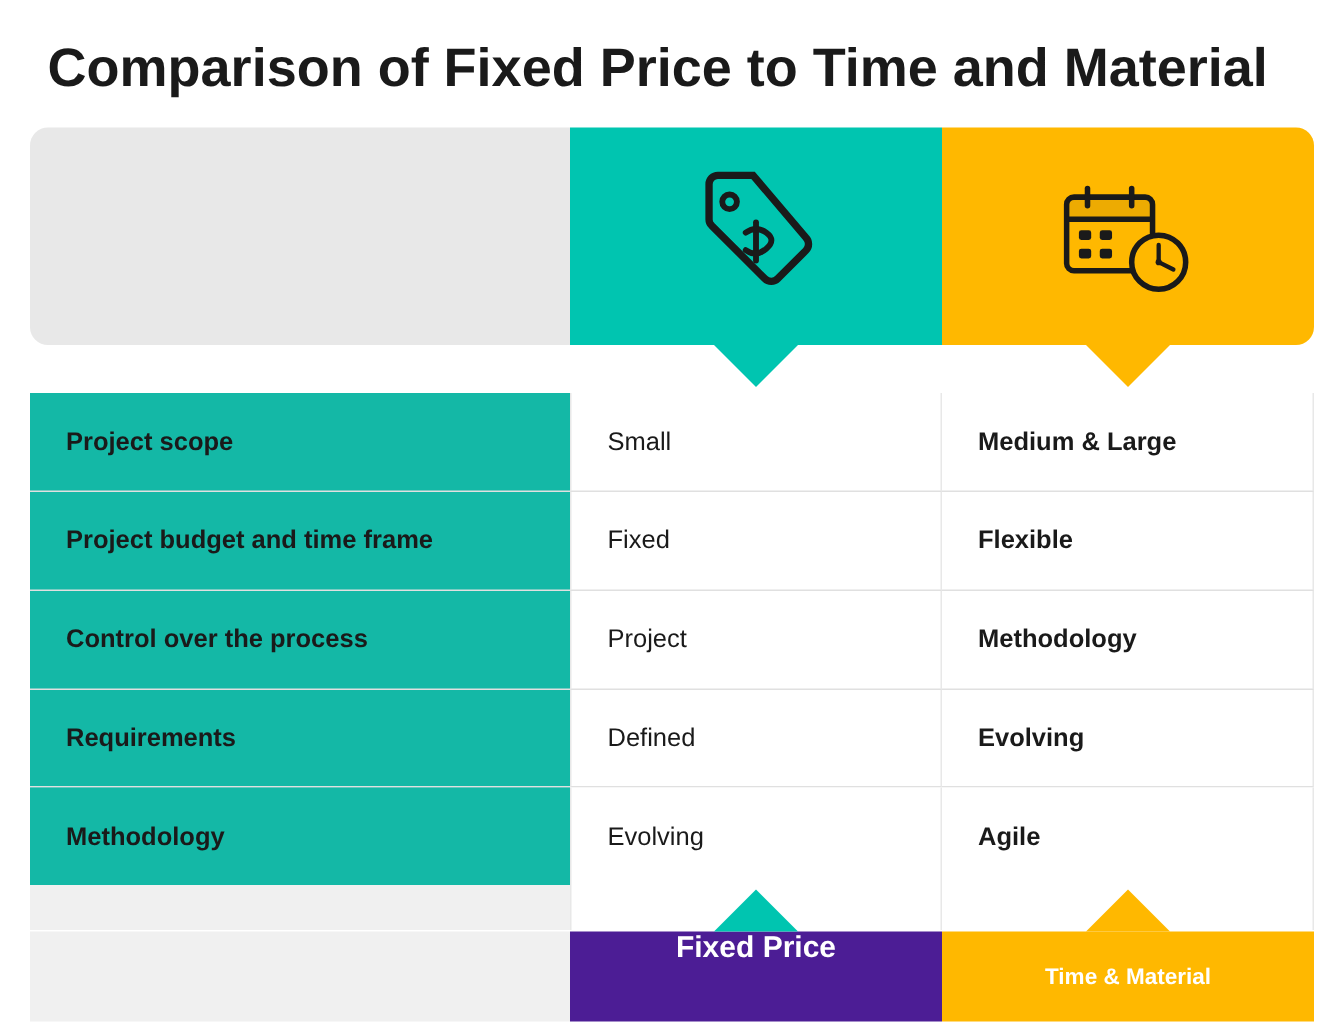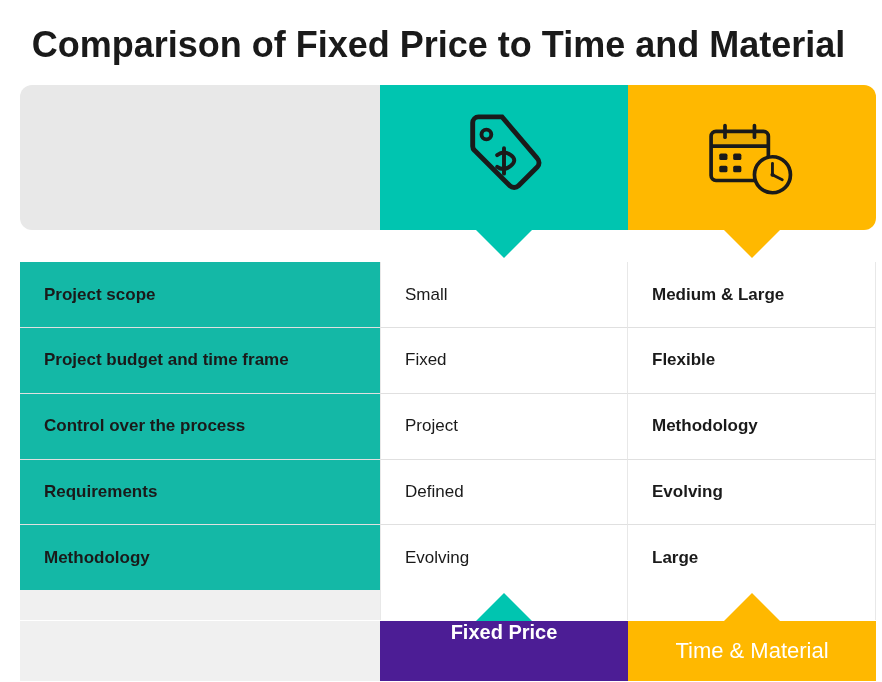--- a/index.html
+++ b/index.html
@@ -196,22 +196,22 @@
       transform: translateX(-50%);
       width: 0;
       height: 0;
       border-left: 28px solid transparent;
       border-right: 28px solid transparent;
       border-bottom: 28px solid #ffb800;
       z-index: 2;
     }
 
     .footer-tm-label {
-      font-size: 22px;
-      font-weight: 400;
+      font-size: 15px;
+      font-weight: 700;
       color: #fff;
     }
 
     
     .arrow-spacer {
       height: 30px;
       background: #fff;
     }
 
     .arrow-spacer-fp {
@@ -328,21 +328,21 @@
       <span>Evolving</span>
     </div>
 
     <div class="row-label" style="border-bottom:none;">
       <span>Methodology</span>
     </div>
     <div class="row-fp" style="border-bottom:none;">
       <span>Evolving</span>
     </div>
     <div class="row-tm" style="border-bottom:none;">
-      <span>Large</span>
+      <span>Agile</span>
     </div>
 
     <div class="bottom-spacer"></div>
     <div class="bottom-spacer-fp"></div>
     <div class="bottom-spacer-tm"></div>
 
     <div class="footer-left"></div>
     <div class="footer-fp">
       <span class="footer-fp-label">Fixed Price</span>
     </div>

